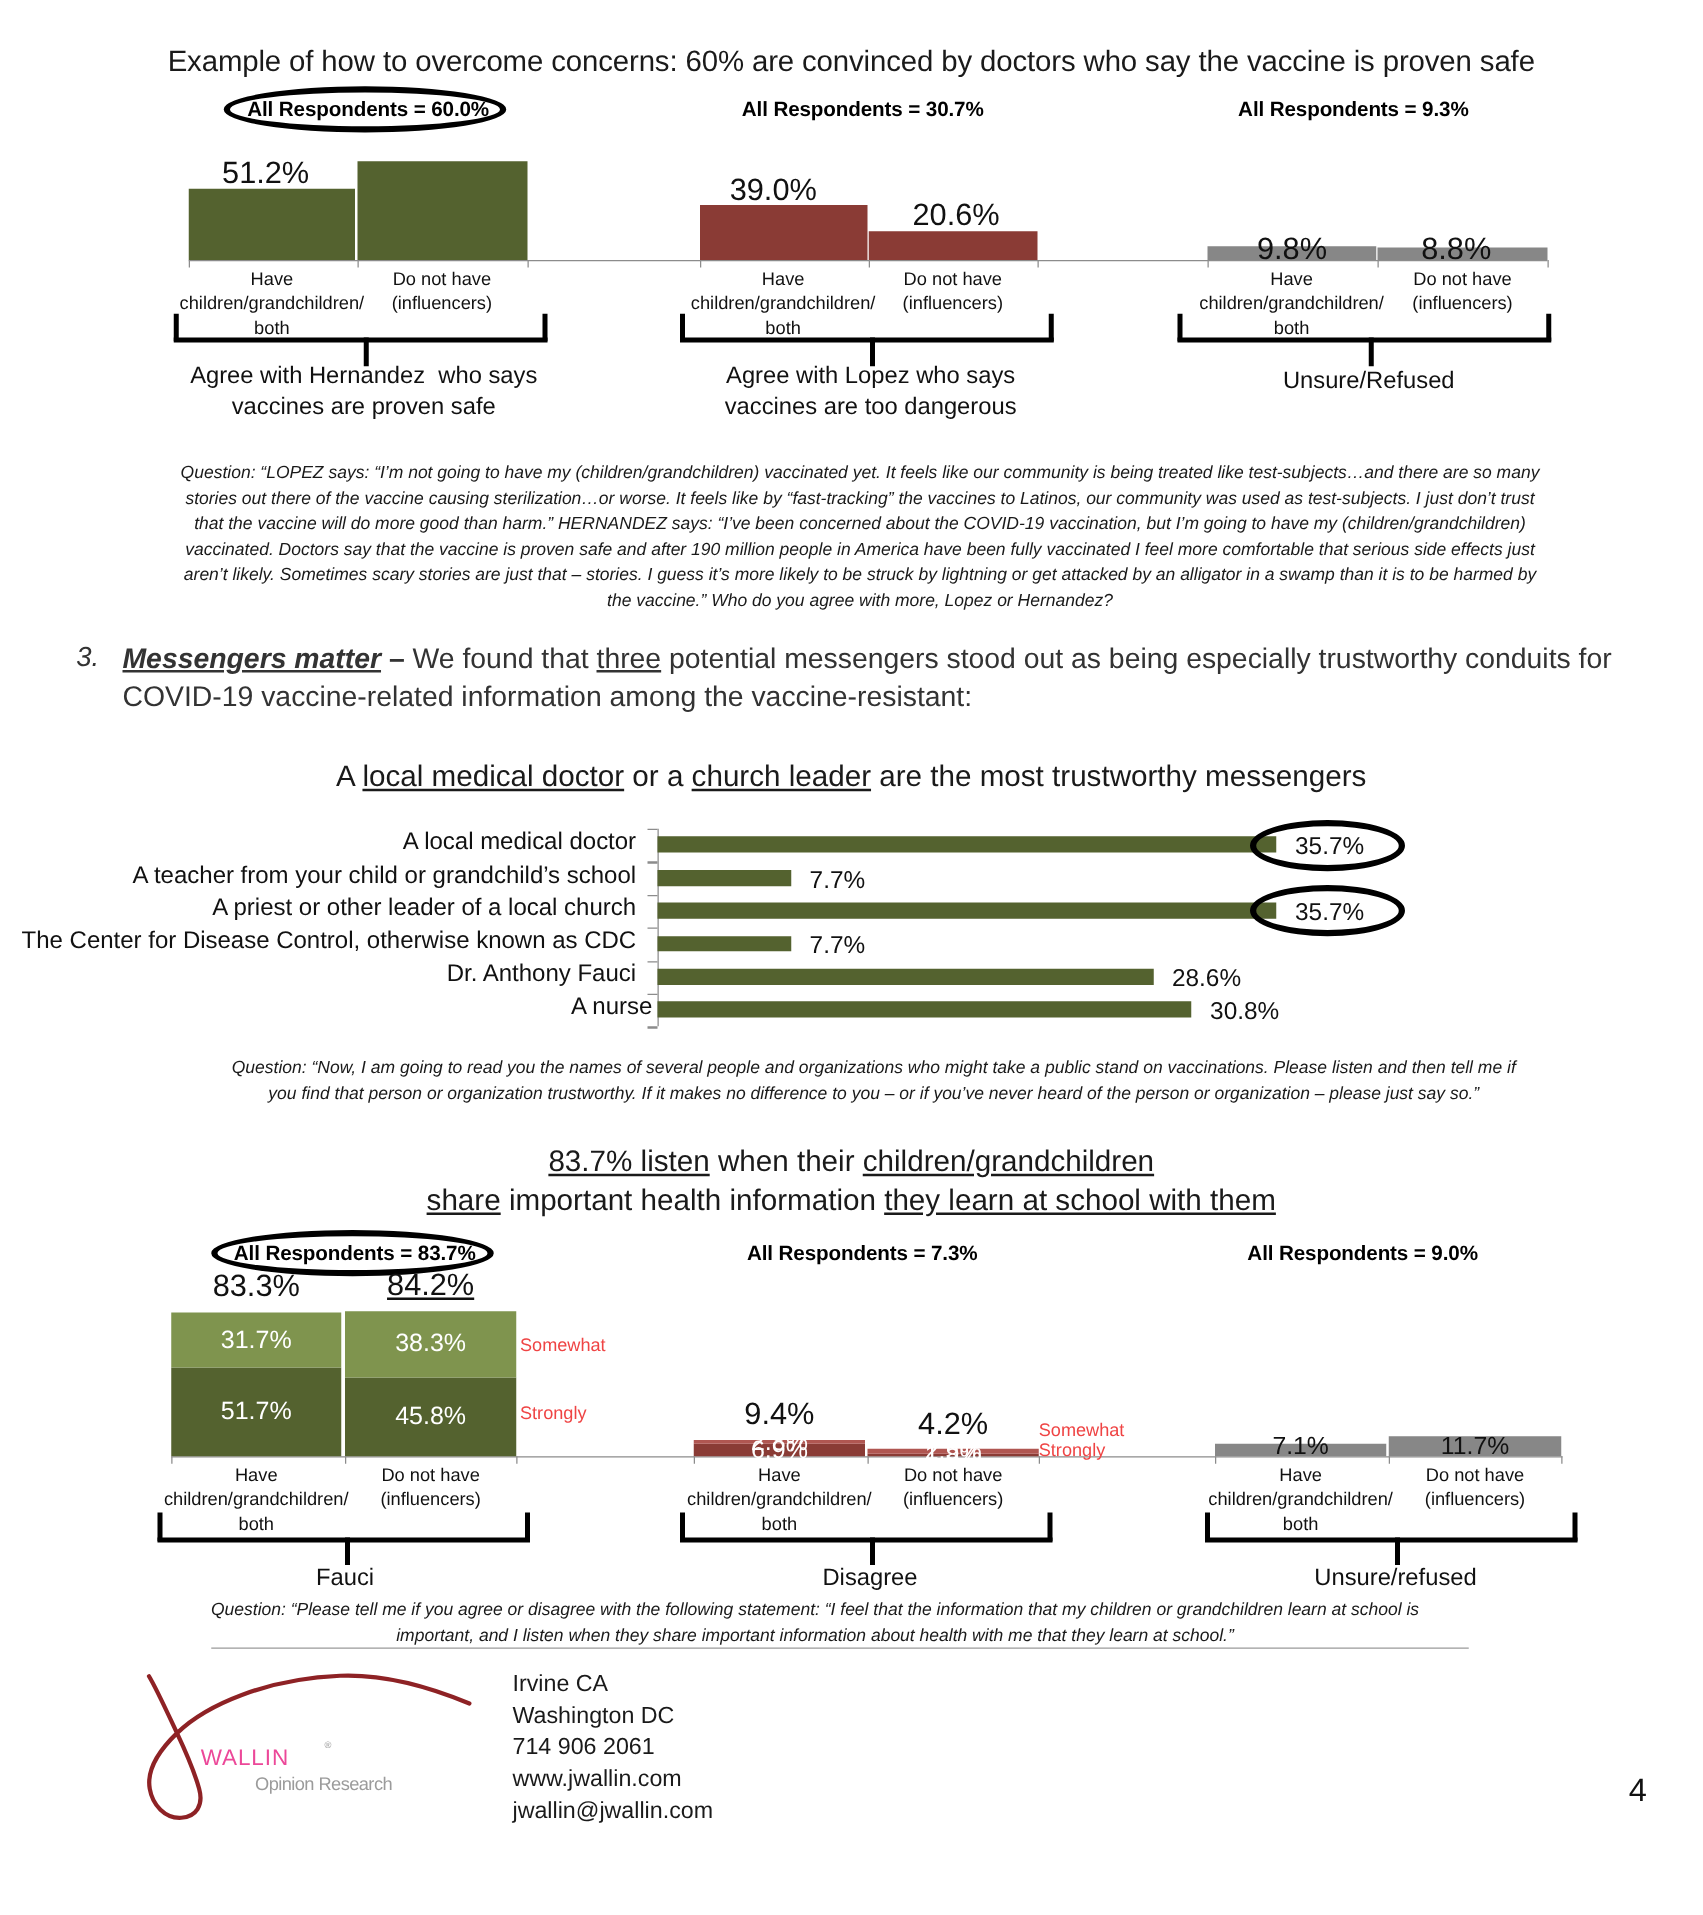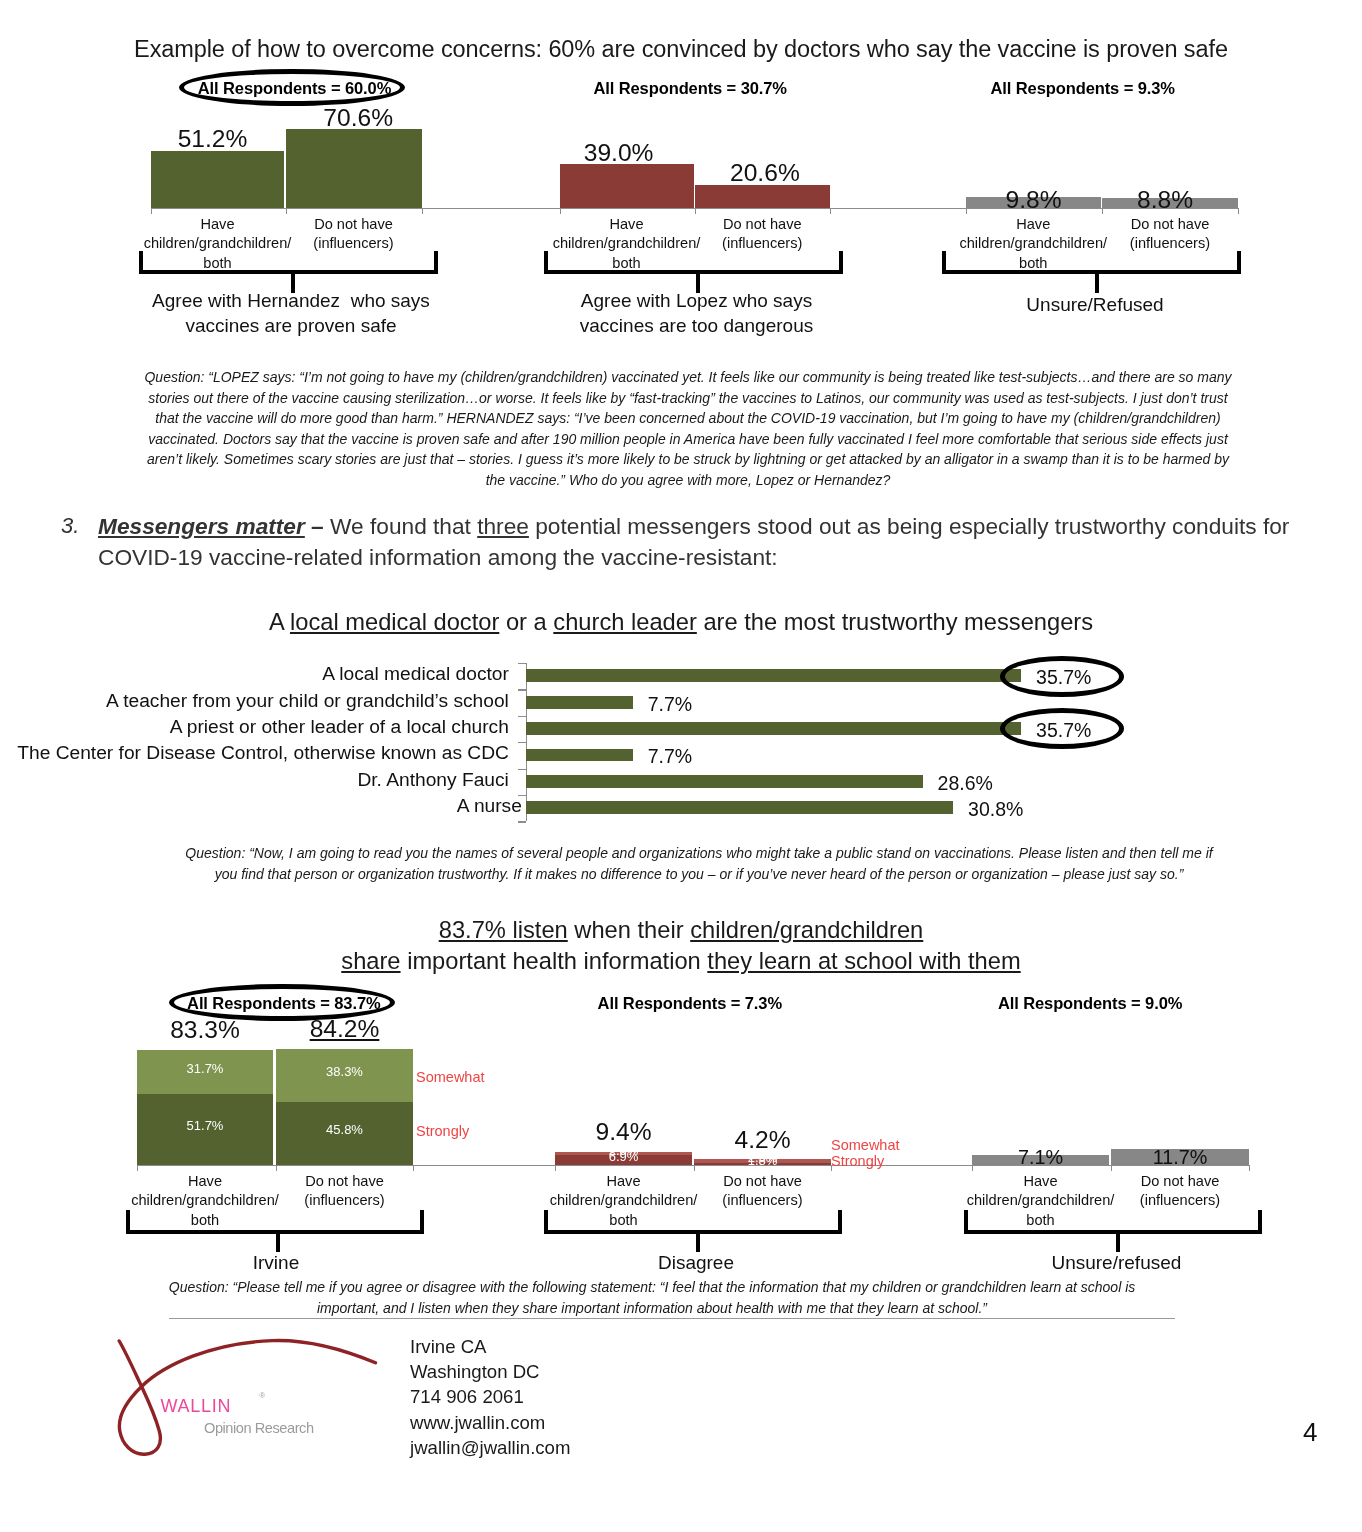--- a/index.html
+++ b/index.html
@@ -35,21 +35,21 @@
   
   #c2title{left:0;top:609px;width:1362px;text-align:center;font-size:23.7px;color:#1a1a1a;}
   #c2title u{text-decoration:underline;}
   .hrow-label{position:absolute;font-size:19.2px;text-align:right;color:#111;white-space:nowrap;}
   .hbar{position:absolute;background:#54622f;}
   .hval{position:absolute;font-size:19.5px;color:#111;white-space:nowrap;}
 
   
   #c3title{left:0;top:915px;width:1362px;text-align:center;font-size:23.7px;line-height:31px;color:#1a1a1a;}
   #c3title u{text-decoration:underline;}
-  .segval{position:absolute;font-size:13px;color:#fff;text-align:center;white-space:nowrap;}
+  .segval{position:absolute;font-size:20px;color:#fff;text-align:center;white-space:nowrap;}
   .legend{position:absolute;font-size:14.5px;line-height:19px;color:#ef4444;white-space:nowrap;}
 
   
   #hr{left:169px;top:1318px;width:1006px;height:1px;background:#9a9a9a;}
   #contact{left:410px;top:1333.5px;font-size:18.6px;line-height:25.45px;color:#1a1a1a;}
   #logoword{position:absolute;left:160.5px;top:1392.5px;font-size:18px;letter-spacing:0.75px;color:#ec4899;line-height:26px;}
   #logoreg{position:absolute;left:259.5px;top:1392px;font-size:7.5px;color:#9a9a9a;line-height:8px;}
   #logotag{position:absolute;left:204px;top:1417.5px;font-size:14.6px;letter-spacing:-0.45px;color:#9b9b9b;line-height:20px;}
   #pagenum{position:absolute;left:1303px;top:1417px;font-size:26px;color:#111;}
 </style>
@@ -63,21 +63,20 @@
     <div class="oval" style="left: 179.4px; top: 68.6px; width: 216px; height: 27px;"></div>
     <div class="bar" style="left: 151px; top: 150.87px; width: 133px; height: 56.7296px; background: rgb(84, 98, 47);"></div>
     <div class="barlabel" style="left: 62.5px; top: 125.07px; width: 300px;">51.2%</div>
     <div class="tick" style="left: 151px; top: 207.6px; height: 6px;"></div>
     <div class="catlab" style="left: 107.5px; top: 215px; width: 220px;">
       <div>Have</div>
       <div>children/grandchildren/</div>
       <div>both</div>
     </div>
     <div class="bar" style="left: 285.5px; top: 129.375px; width: 136px; height: 78.2248px; background: rgb(84, 98, 47);"></div>
-    <div class="barlabel" style="left: 208.2px; top: 103.575px; width: 300px;">70.6%</div>
     <div class="tick" style="left: 285.5px; top: 207.6px; height: 6px;"></div>
     <div class="catlab" style="left: 243.5px; top: 215px; width: 220px;">
       <div>Do not have</div>
       <div>(influencers)</div>
     </div>
     <div class="tick" style="left: 421.5px; top: 207.6px; height: 6px;"></div>
     <div class="brk" style="left: 138.5px; top: 251px; width: 299px; height: 44px;">
       <div class="hl" style="left: 0px; top: 19px; width: 299px;"></div>
       <div class="vl" style="left: 0px; top: 0px; height: 22px;"></div>
       <div class="vl" style="right: 0px; top: 0px; height: 22px;"></div>
@@ -200,21 +199,21 @@
       <div>Do not have</div>
       <div>(influencers)</div>
     </div>
     <div class="tick" style="left: 413px; top: 1165px; height: 6px;"></div>
     <div class="brk" style="left: 126px; top: 1209.5px; width: 298px; height: 44px;">
       <div class="hl" style="left: 0px; top: 20px; width: 298px;"></div>
       <div class="vl" style="left: 0px; top: 0px; height: 23px;"></div>
       <div class="vl" style="right: 0px; top: 0px; height: 23px;"></div>
       <div class="vl" style="left: 150px; top: 20px; height: 22px;"></div>
     </div>
-    <div class="brklabel" style="left: 26px; top: 1250px; width: 500px;">Irvine</div>
+    <div class="brklabel" style="left: 26px; top: 1250px; width: 500px;">Fauci</div>
     <div class="grp-total" style="left: 489.8px; top: 994px; width: 400px;">All Respondents = 7.3%</div>
     <div class="bar" style="left: 555px; top: 1155.48px; width: 137px; height: 9.522px; background: rgb(138, 59, 53);"></div>
     <div class="bar" style="left: 555px; top: 1151.61px; width: 137px; height: 3.864px; background: rgb(176, 86, 81);"></div>
     <div class="segval" style="left: 555px; top: 1149.24px; width: 137px;">6.9%</div>
     <div class="segval" style="left: 555px; top: 1142.55px; width: 137px;">2.8%</div>
     <div class="barlabel" style="left: 495px; top: 1118.11px; width: 257px;">9.4%</div>
     <div class="tick" style="left: 555px; top: 1165px; height: 6px;"></div>
     <div class="catlab" style="left: 513.5px; top: 1172px; width: 220px;">
       <div>Have</div>
       <div>children/grandchildren/</div>

